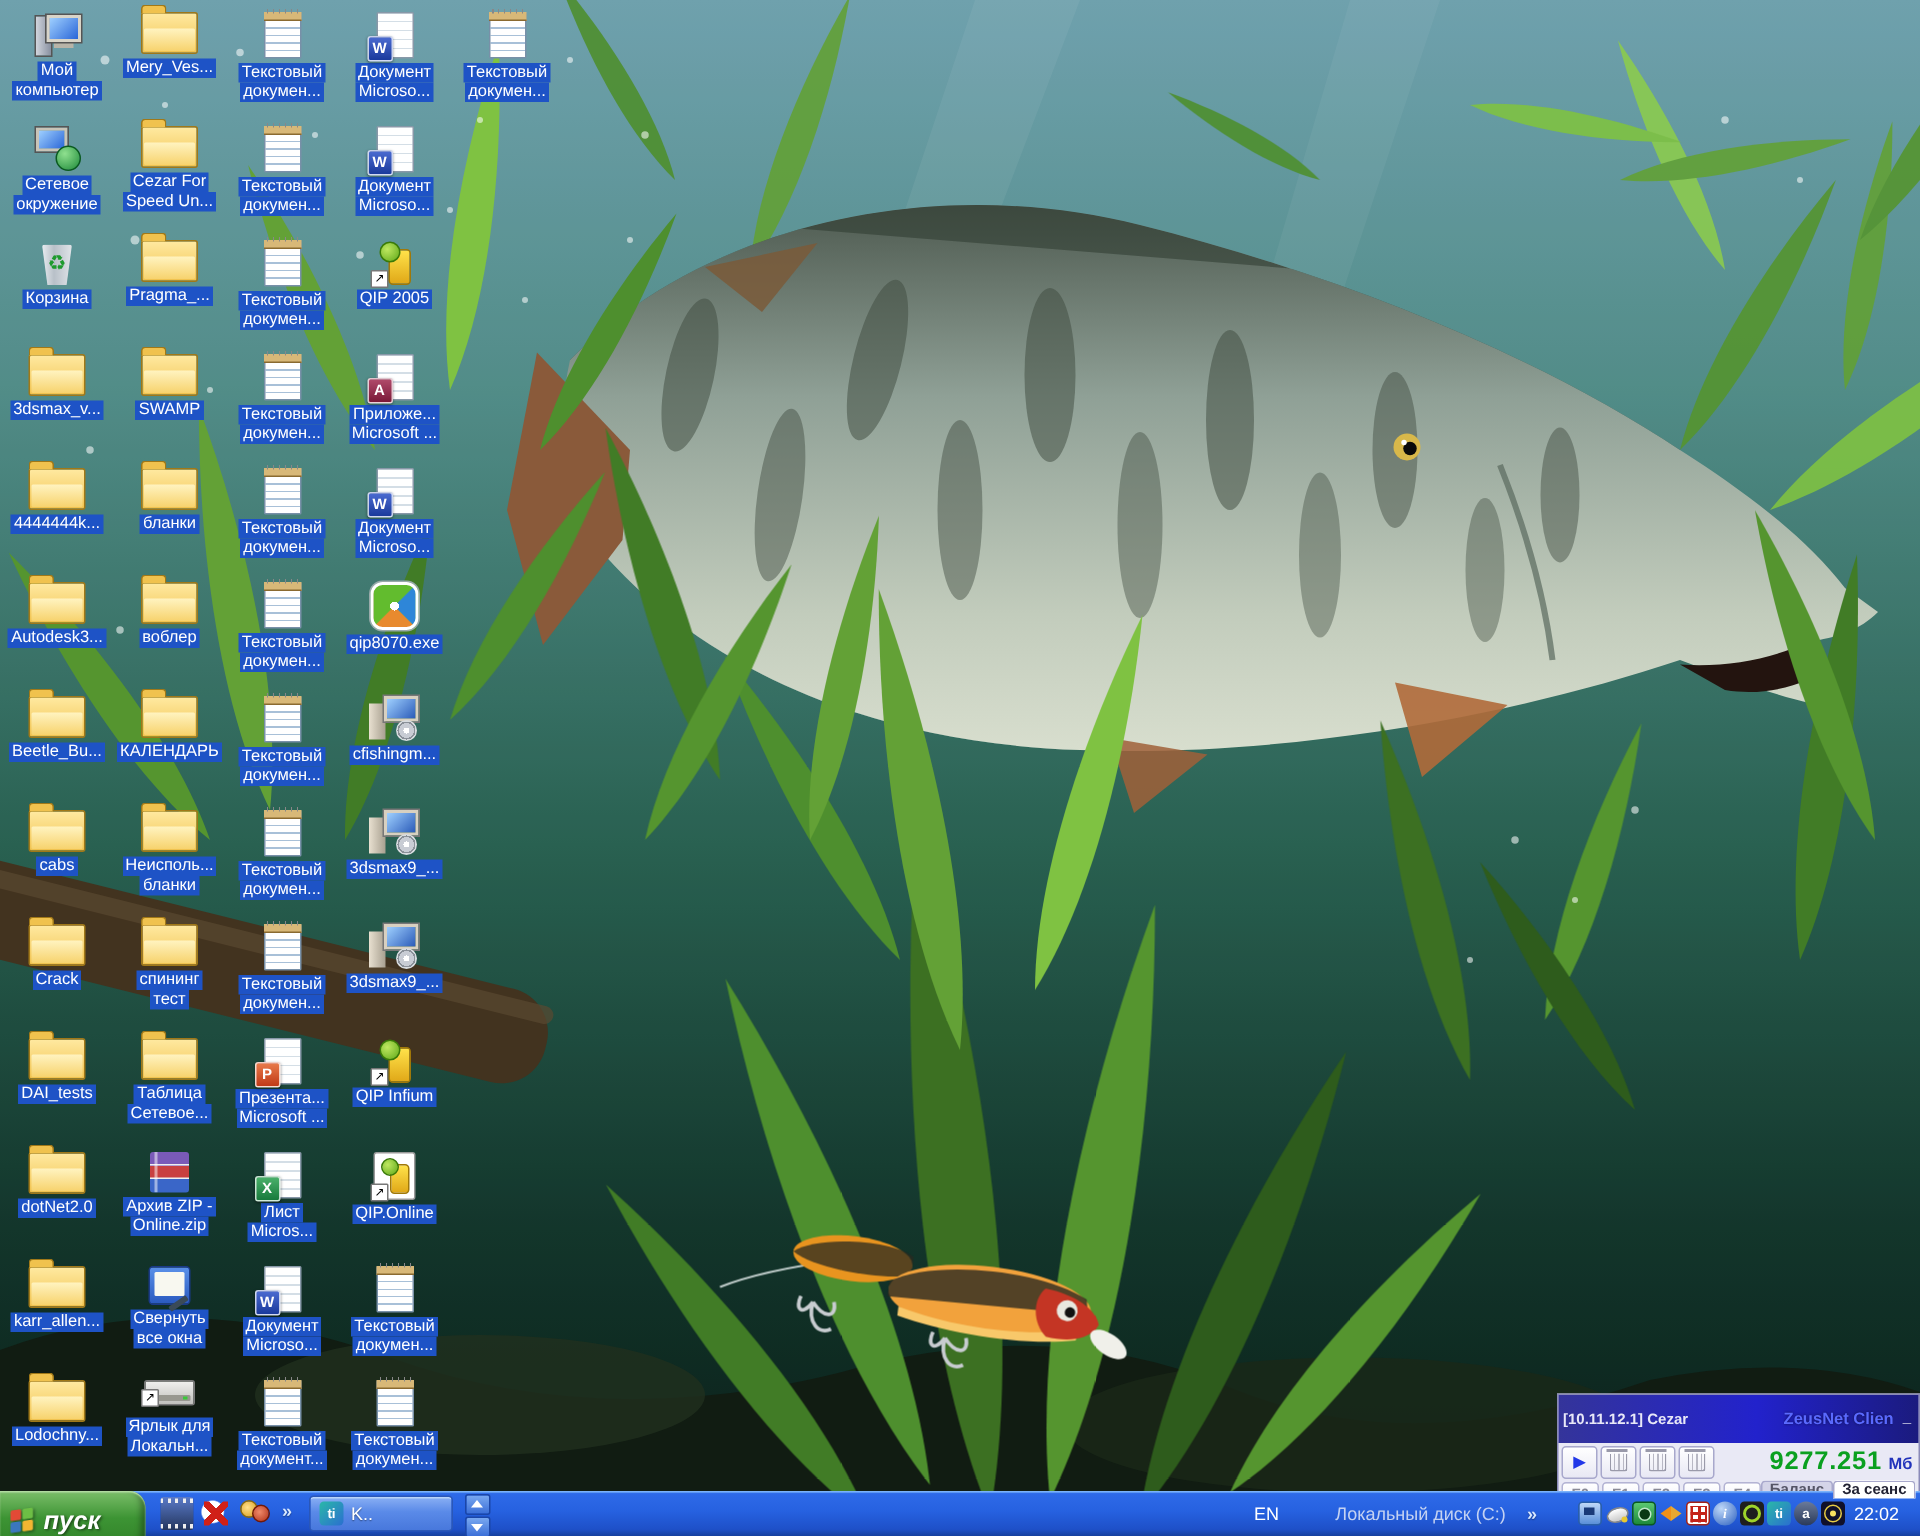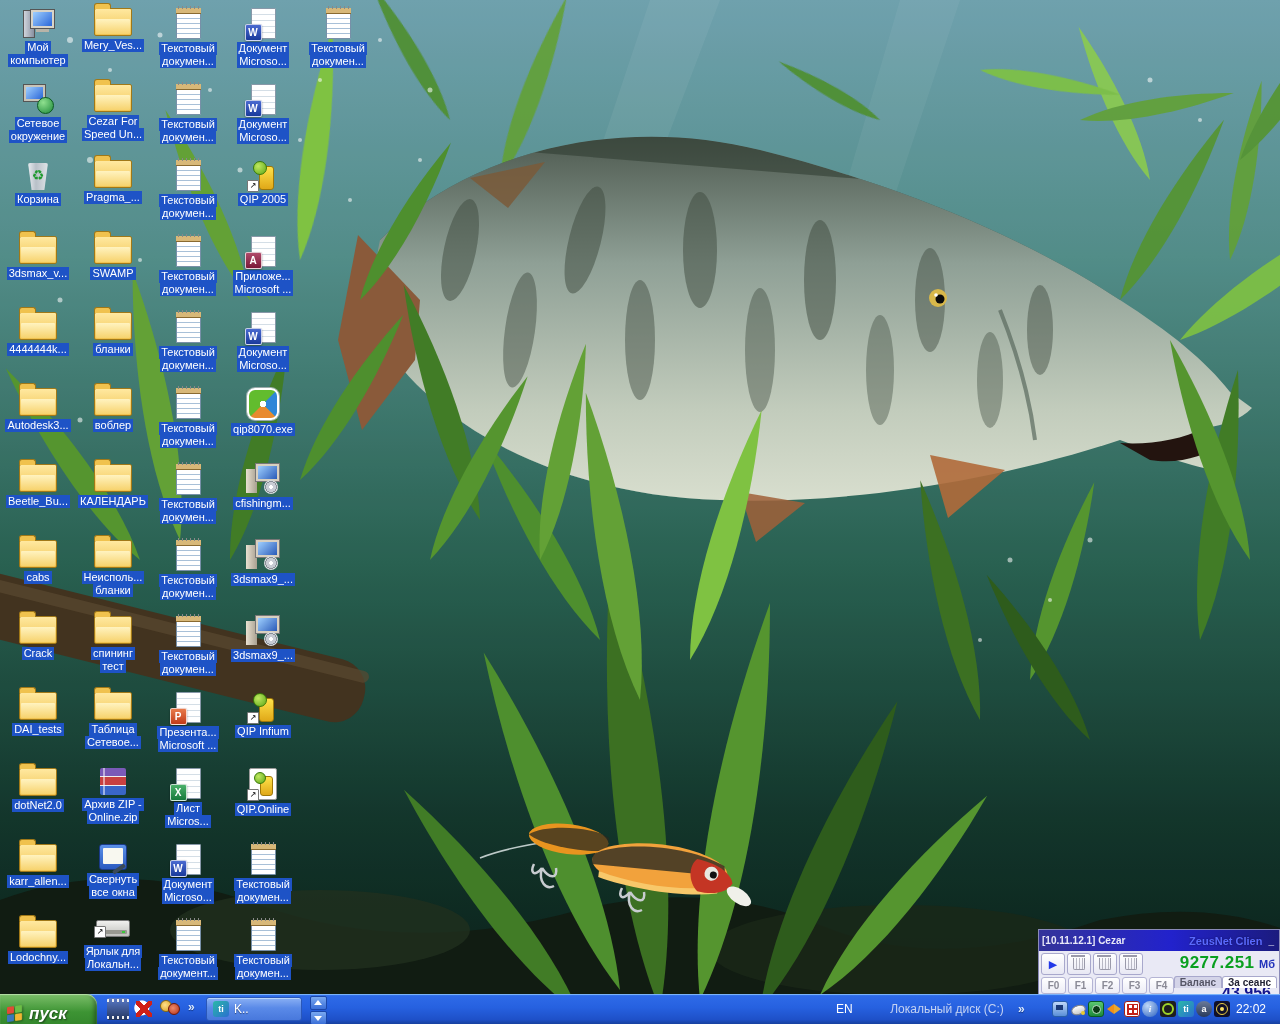--- a/index.html
+++ b/index.html
@@ -106,21 +106,21 @@
   #rapala-logo{position:absolute;left:5px;top:2px;font-size:50px;font-weight:900;color:#D8191E;
     letter-spacing:-3px;transform:scaleY(1.12);text-shadow:1px 2px 2px rgba(0,0,0,.55);}
   #rapala-tag{position:absolute;left:168px;top:6px;font-family:"Liberation Serif",serif;line-height:1.02;}
   #rapala-tag .t1{font-size:25px;}
   #rapala-tag .t2{font-size:25px;}
   #rapala-url{position:absolute;left:12px;top:52px;font-size:17px;font-weight:bold;letter-spacing:8px;}
 
   
   #traffic-widget{position:absolute;left:1038px;top:929px;width:242px;height:66px;
     background:#E9E9F5;border:1px solid #8A8AB8;box-sizing:border-box;font-family:"Liberation Sans",sans-serif;}
-  .tw-title{height:21px;background:linear-gradient(90deg,#34349A,#2222CC 55%,#1B1B7E);
+  .tw-title{height:32px;background:linear-gradient(90deg,#34349A,#2222CC 55%,#1B1B7E);
     display:flex;align-items:center;padding:0 3px;gap:4px;}
   .tw-conn{color:#E8E8F8;font-size:10px;font-weight:bold;flex:0 0 auto;}
   .tw-app{margin-left:auto;color:#5A6AFF;font-size:11px;font-weight:bold;text-shadow:0 0 2px #0008;
     overflow:hidden;white-space:nowrap;max-width:92px;}
   .tw-min{color:#fff;font-size:10px;font-weight:bold;line-height:8px;padding:0 2px;cursor:pointer;}
   .tw-body{display:flex;padding:2px 2px 1px 2px;gap:2px;}
   .tw-left{display:flex;flex-direction:column;gap:2px;}
   .tw-btnrow{display:flex;gap:2px;}
   .tw-btn{width:24px;height:22px;background:linear-gradient(#FFFFFF,#E8E8F4);border:1px solid #A8A8CC;
     border-radius:3px;display:flex;align-items:center;justify-content:center;padding:0;cursor:pointer;}

